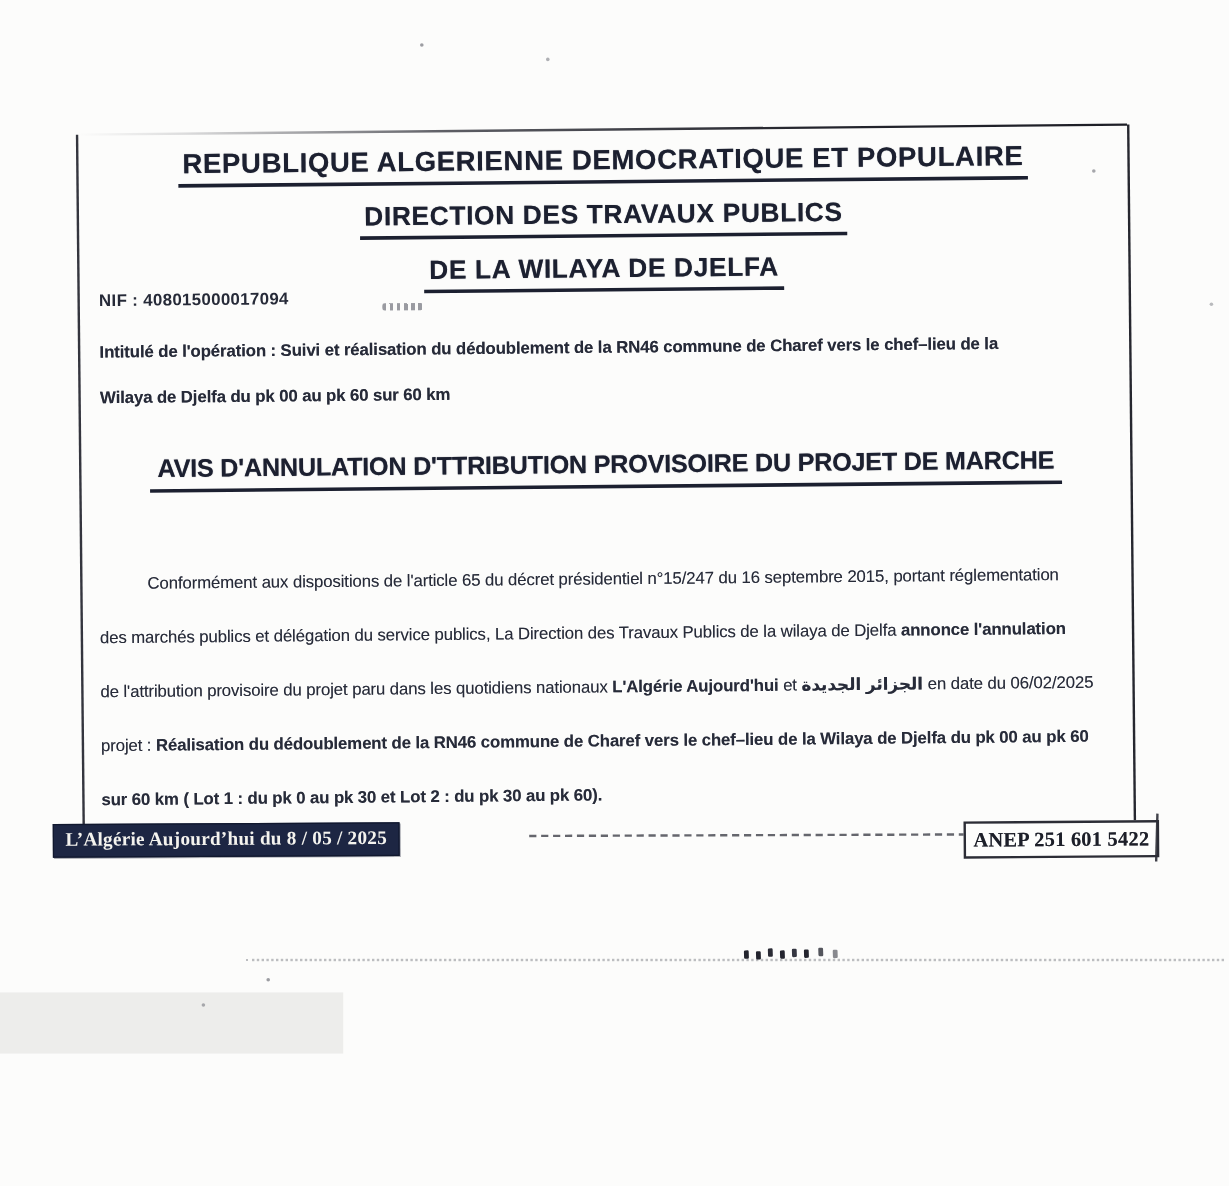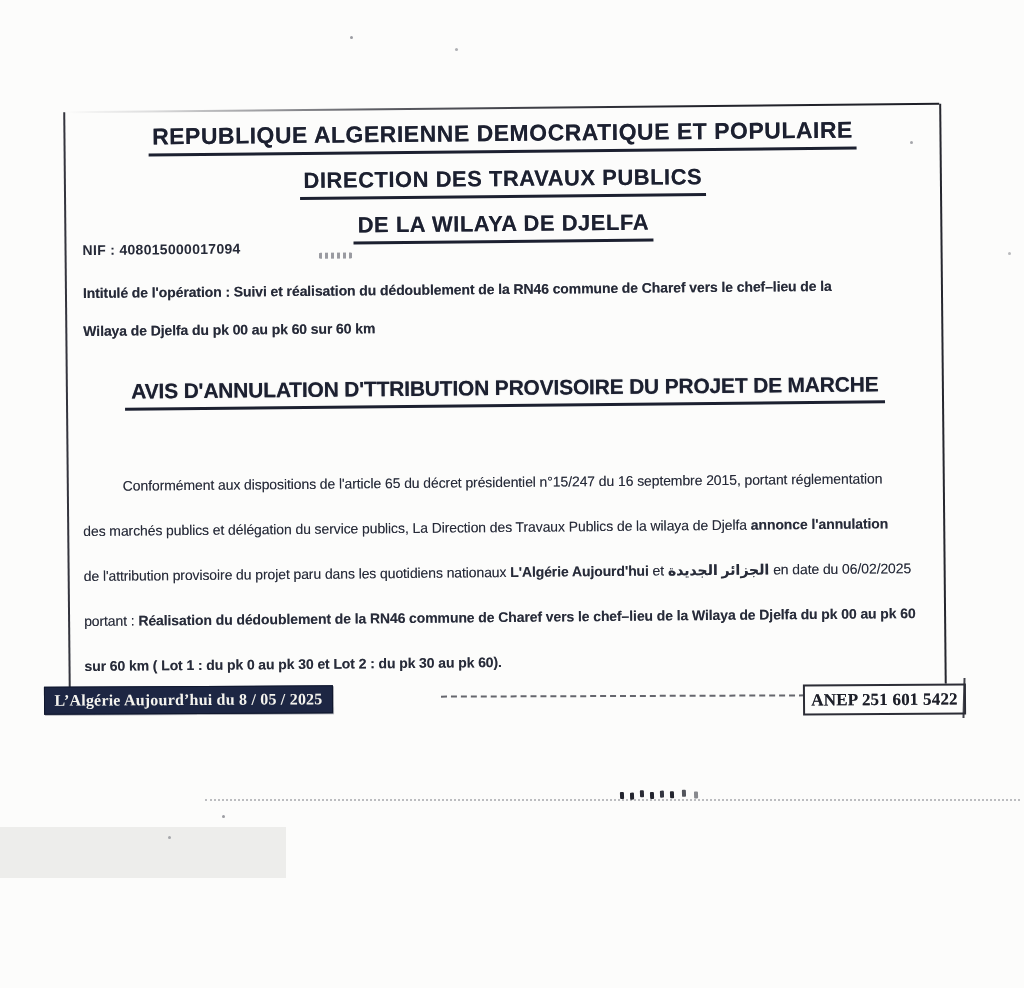--- a/index.html
+++ b/index.html
@@ -187,21 +187,21 @@
       <div class="p-line indent">
         <span>Conformément aux dispositions de l'article 65 du décret présidentiel n°15/247 du 16 septembre 2015, portant réglementation</span>
       </div>
       <div class="p-line">
         <span>des marchés publics et délégation du service publics, La Direction des Travaux Publics de la wilaya de Djelfa </span><span class="b">annonce l'annulation</span>
       </div>
       <div class="p-line">
         <span>de l'attribution provisoire du projet  paru dans les quotidiens nationaux </span><span class="b">L'Algérie Aujourd'hui</span><span> et </span><span class="b">الجزائر الجديدة</span><span> en date du 06/02/2025</span>
       </div>
       <div class="p-line">
-        <span>portant : </span><span class="b">Réalisation du dédoublement de la RN46 commune de Charef vers le chef–lieu de la Wilaya de Djelfa du pk 00 au pk 60</span>
+        <span>projet : </span><span class="b">Réalisation du dédoublement de la RN46 commune de Charef vers le chef–lieu de la Wilaya de Djelfa du pk 00 au pk 60</span>
       </div>
       <div class="p-line">
         <span class="b">sur 60 km ( Lot 1 : du pk 0 au pk 30 et Lot 2 : du pk 30 au pk 60).</span>
       </div>
     </div>
   </div>
 
   <div class="src-badge">L’Algérie Aujourd’hui du 8 / 05 / 2025</div>
   <div class="bottom-dash"></div>
   <div class="anep-box">ANEP 251 601 5422</div>

